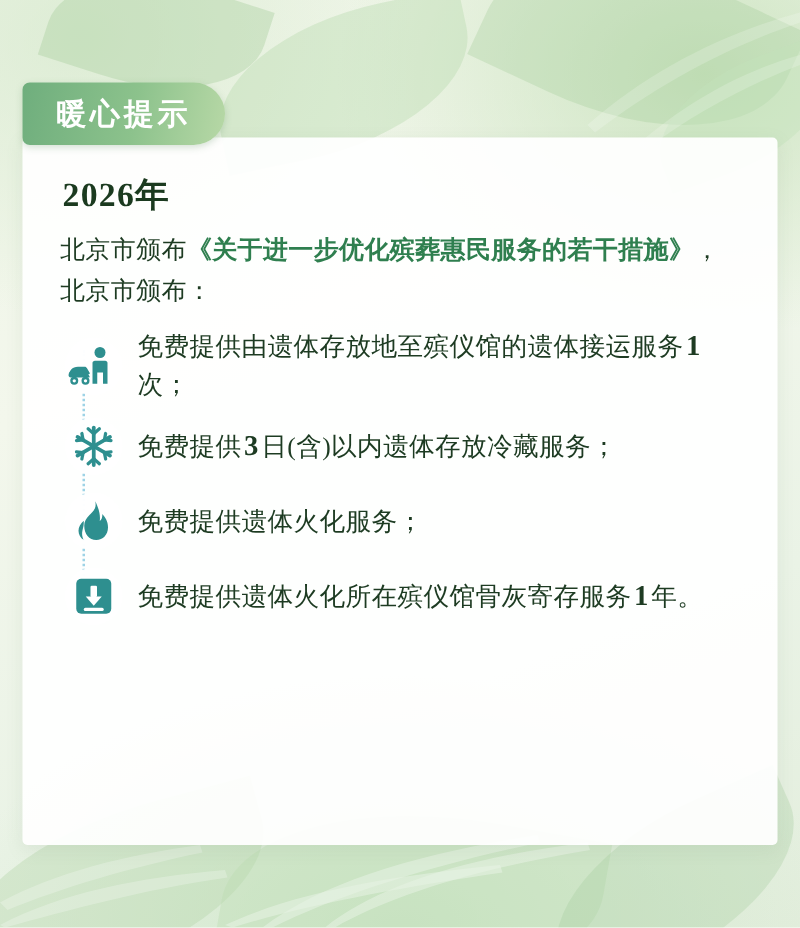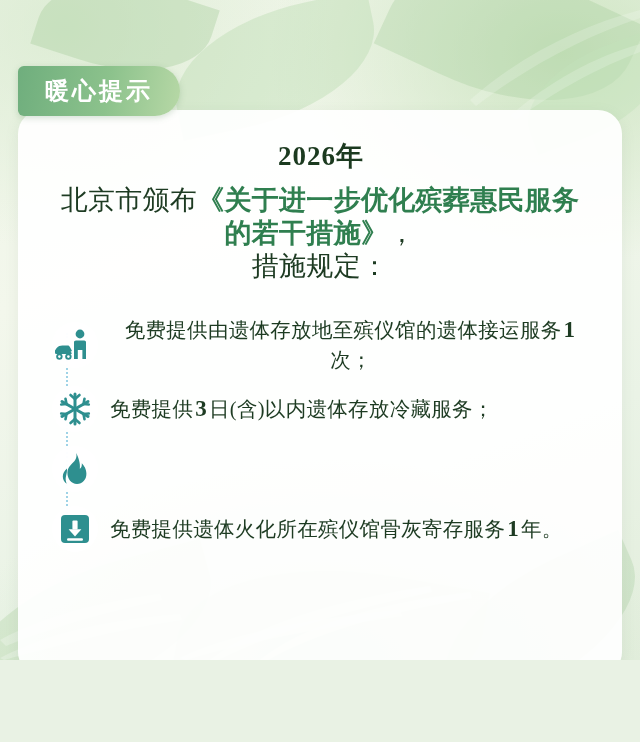--- a/index.html
+++ b/index.html
@@ -9,28 +9,27 @@
   body {
     width: 640px;
     height: 742px;
     overflow: hidden;
     font-family: "Liberation Serif", serif;
     background: #e9f2e4;
   }
   #page {
     position: relative;
     width: 640px;
-    height: 660px;
+    height: 742px;
     overflow: hidden;
     background:
       radial-gradient(ellipse 420px 300px at 88% 8%, rgba(198,225,186,0.85) 0%, rgba(198,225,186,0) 70%),
       radial-gradient(ellipse 380px 320px at 10% 4%, rgba(214,233,205,0.7) 0%, rgba(214,233,205,0) 70%),
       radial-gradient(ellipse 500px 280px at 50% 100%, rgba(201,228,196,0.75) 0%, rgba(201,228,196,0) 72%),
       linear-gradient(160deg, #eef5e7 0%, #f3f7ec 35%, #eaf3e6 70%, #e3eedd 100%);
-    text-align: center;
   }
   
   .leaf {
     position: absolute;
     background: rgba(151,197,142,0.30);
     border-radius: 70% 0 70% 0;
     pointer-events: none;
   }
   .leaf.l1 { width: 170px; height: 90px;  top: -18px;  left: 40px;  transform: rotate(18deg);  background: rgba(166,206,155,0.38); }
   .leaf.l2 { width: 210px; height: 110px; top: 10px;   left: 170px; transform: rotate(-12deg); background: rgba(186,219,176,0.42); }
@@ -69,52 +68,52 @@
   }
 
   
   #card {
     position: absolute;
     left: 18px;
     top: 110px;
     width: 604px;
     height: 566px;
     background: rgba(255,255,255,0.93);
-    border-radius: 24px;
+    border-radius: 4px;
     box-shadow: 0 4px 14px rgba(120,150,120,0.12);
     z-index: 3;
     box-sizing: border-box;
     padding: 28px 30px 36px 30px;
   }
 
   .year {
     font-size: 27px;
     color: #1b3a1f;
     font-weight: bold;
     letter-spacing: 1px;
     margin: 0 0 10px 2px;
     font-family: "Liberation Serif", serif;
   }
   .para {
-    font-size: 27px;
+    font-size: 20px;
     line-height: 33px;
     color: #1d3b22;
     margin: 0;
     letter-spacing: 0.3px;
     font-family: "Liberation Serif", serif;
   }
   .para .doc-title {
     color: #2f7f4f;
     font-weight: bold;
   }
 
   
   #list {
     position: relative;
-    margin-top: 32px;
+    margin-top: 12px;
     padding-left: 4px;
   }
   #list .timeline {
     position: absolute;
     left: 18px;
     top: 18px;
     bottom: 22px;
     width: 0;
     border-left: 2px dotted #9ed3e6;
   }
@@ -190,21 +189,21 @@
     <span class="ribbon-text">暖心提示</span>
   </div>
 
   <div id="card">
 
     <div class="year">2026年</div>
 
     <p class="para">
       <span>北京市颁布</span><span class="doc-title">《关于进一步优化殡葬惠民服务的若干措施》</span><span>，</span>
     </p>
-    <p class="para">措施规定：</p>
+    <p class="para">北京市颁布：</p>
 
     <div id="list">
       <div class="timeline"></div>
 
       <div class="item">
         <span class="icon-wrap">
           <svg width="42" height="32" viewBox="0 0 42 32">
             <g fill="#2e8f8f">
               <circle cx="26" cy="5" r="4.4"></circle>
               <path d="M22 11.5h8.2c1 0 1.8.8 1.8 1.8V30h-3.6V21h-4.6v9H20V13.3c0-1 .8-1.8 2-1.8z"></path>
@@ -249,21 +248,21 @@
         <span class="txt"><span>免费提供</span><span class="num">3</span><span>日(含)以内遗体存放冷藏服务；</span></span>
       </div>
 
       <div class="item">
         <span class="icon-wrap">
           <svg width="30" height="34" viewBox="0 0 30 34">
             <path fill="#2e8f8f" d="M16.2 1c1.4 6.2-2.4 8.6-4.8 11.2-2.6 2.8-4 5.1-4 8.4C7.4 27.2 11.3 32 17 32c5.4 0 9.4-4.2 9.4-10.2 0-5-2.3-8.1-4.6-10.6.3 2.6-.5 4.6-2 5.6.8-5.6-1.4-11.5-3.6-15.8z"></path>
             <path fill="#2e8f8f" d="M7 16.5c-2.6 2.2-4.2 5-4.2 8 0 3.2 1.6 5.8 4 7.3-1.2-2.6-1.4-5.2-.8-7.6.5-2.2 1.2-4.2 1-7.7z"></path>
           </svg>
         </span>
-        <span class="txt"><span class="num"></span><span></span></span>
+        <span class="txt"><span>免费提供遗体火化服务；</span><span class="num"></span><span></span></span>
       </div>
 
 
       <div class="item">
         <span class="icon-wrap">
           <svg width="32" height="34" viewBox="0 0 32 34">
             <rect x="2" y="3" width="28" height="28" rx="4" fill="#2e8f8f"></rect>
             <g fill="#ffffff">
               <rect x="13.4" y="8.5" width="5.2" height="9" rx="1"></rect>
               <path d="M16 24.5 L9.6 17.2 L22.4 17.2 Z"></path>

